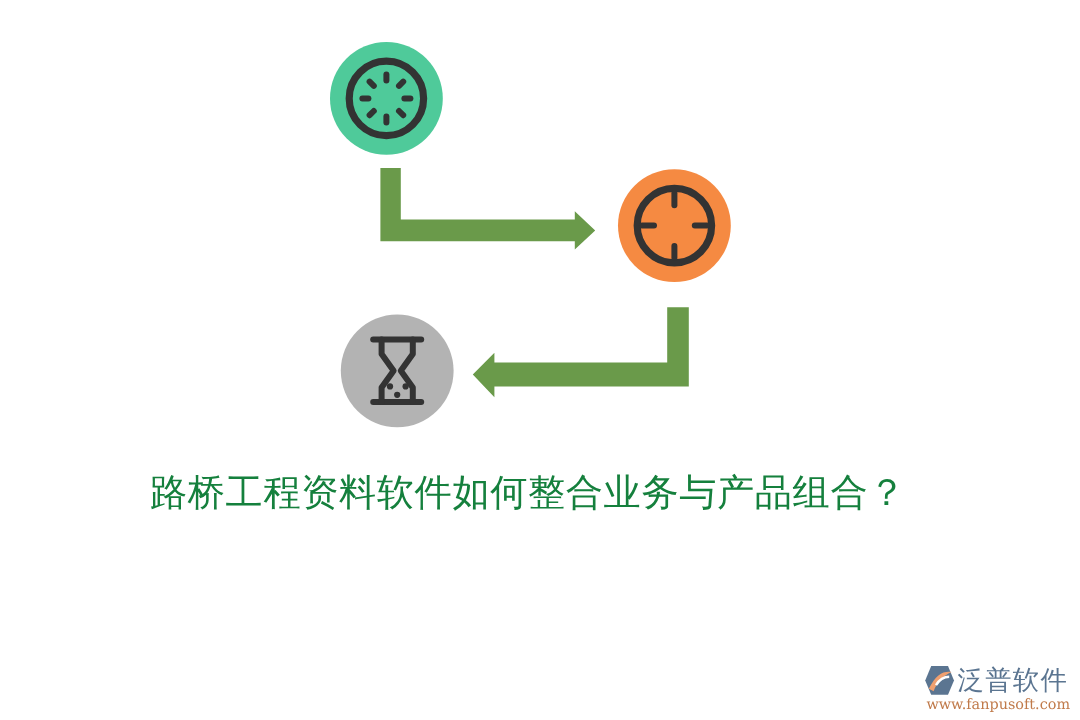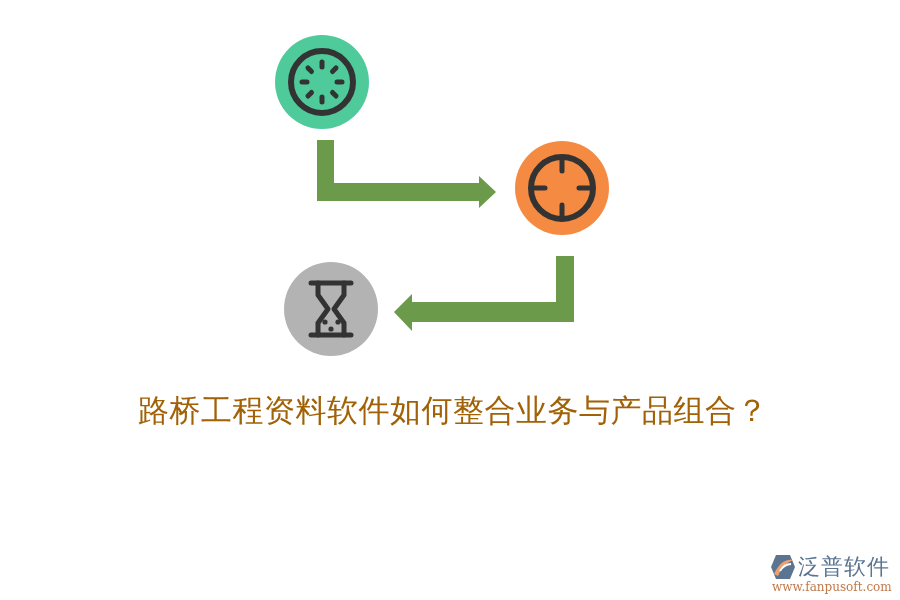--- a/index.html
+++ b/index.html
@@ -8,23 +8,23 @@
       position: relative; overflow: hidden;
       font-family: "DejaVu Serif", "Liberation Serif", serif;
     }
     .node {
       position: absolute; border-radius: 50%;
       display: flex; align-items: center; justify-content: center;
     }
     .node svg { display: block; }
     .arrow { position: absolute; left: 0; top: 0; }
     .title {
-      position: absolute; left: 13px; top: 390px; width: 880px;
+      position: absolute; left: 0; top: 390px; width: 880px;
       text-align: center; font-size: 31px; letter-spacing: 0.5px;
-      color: #a16207;
+      color: #15803d;
       font-family: "DejaVu Serif", "Liberation Serif", serif;
       white-space: nowrap;
     }
     .logo {
       position: absolute; left: 768px; top: 550px; width: 128px; height: 45px;
     }
     .logo-icon { position: absolute; left: 0; top: 4px; }
     .logo-name {
       position: absolute; left: 30px; top: 2px; font-size: 22px;
       color: #5b7591; font-family: "DejaVu Sans", sans-serif; letter-spacing: 1px;

